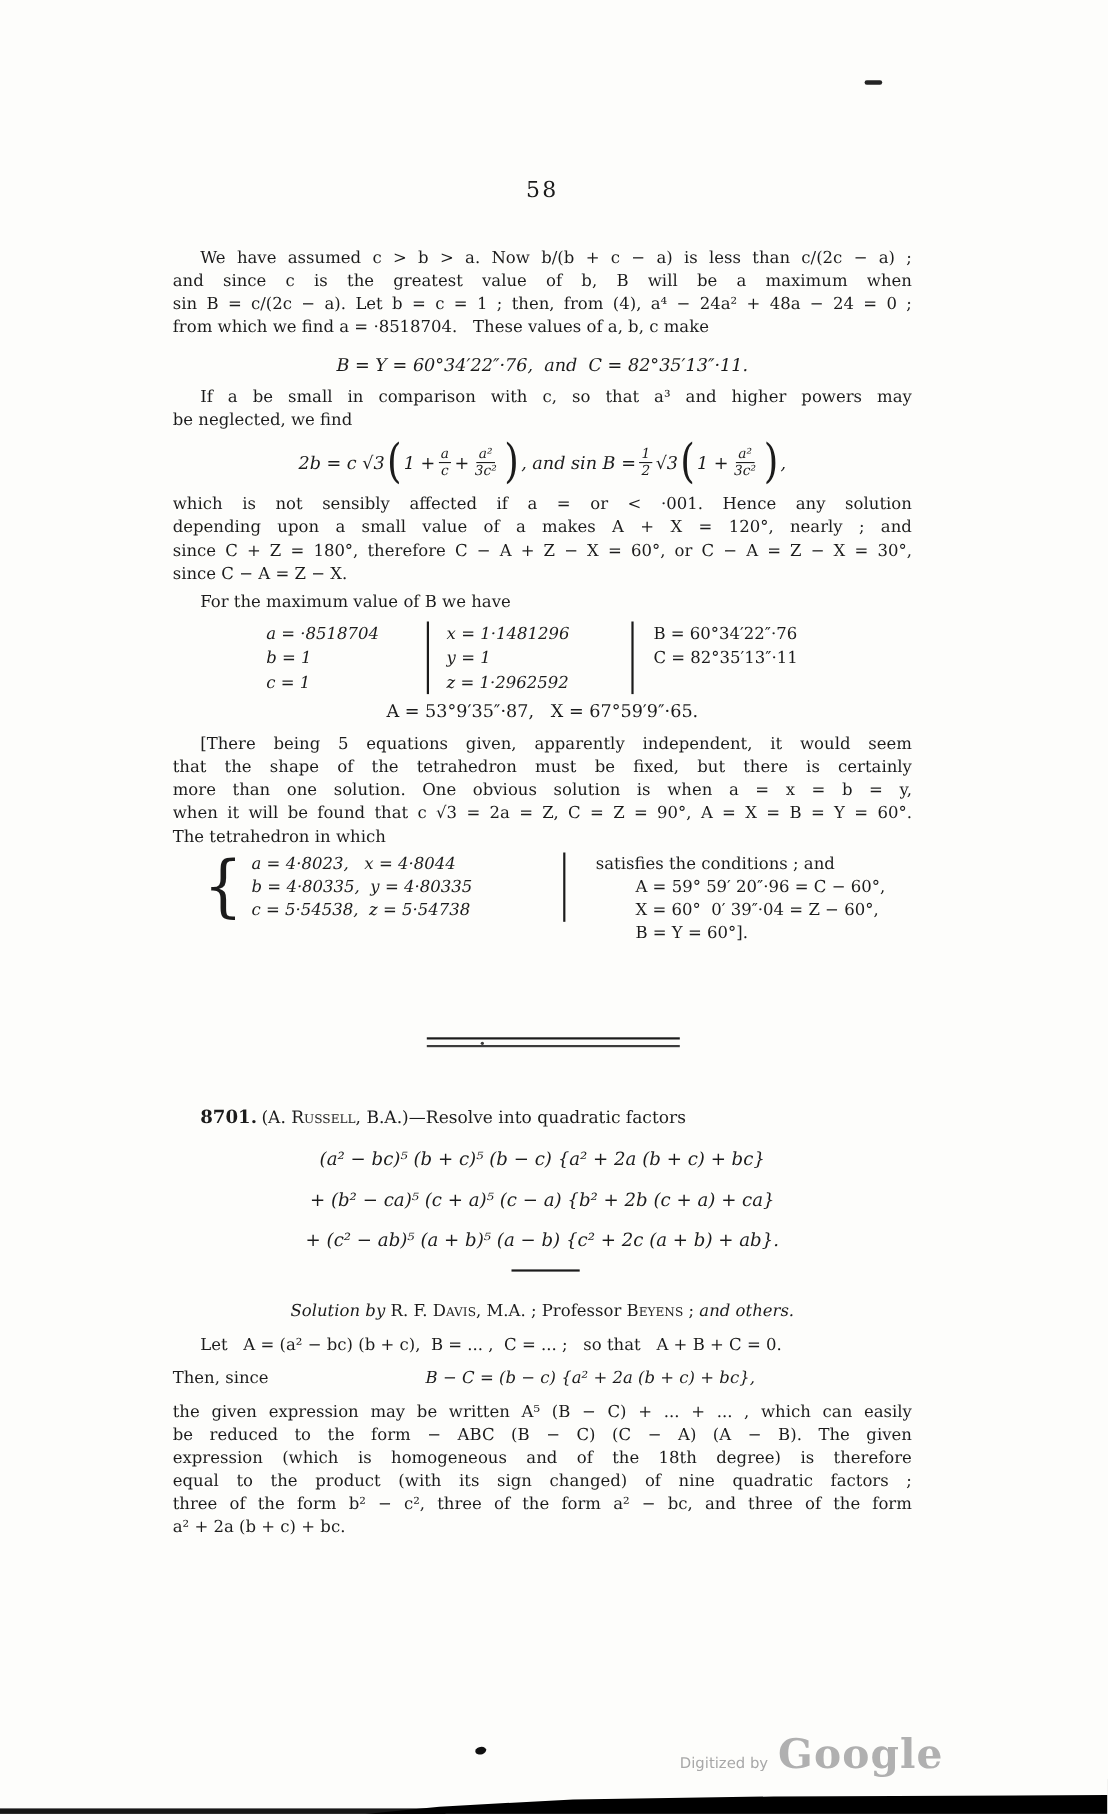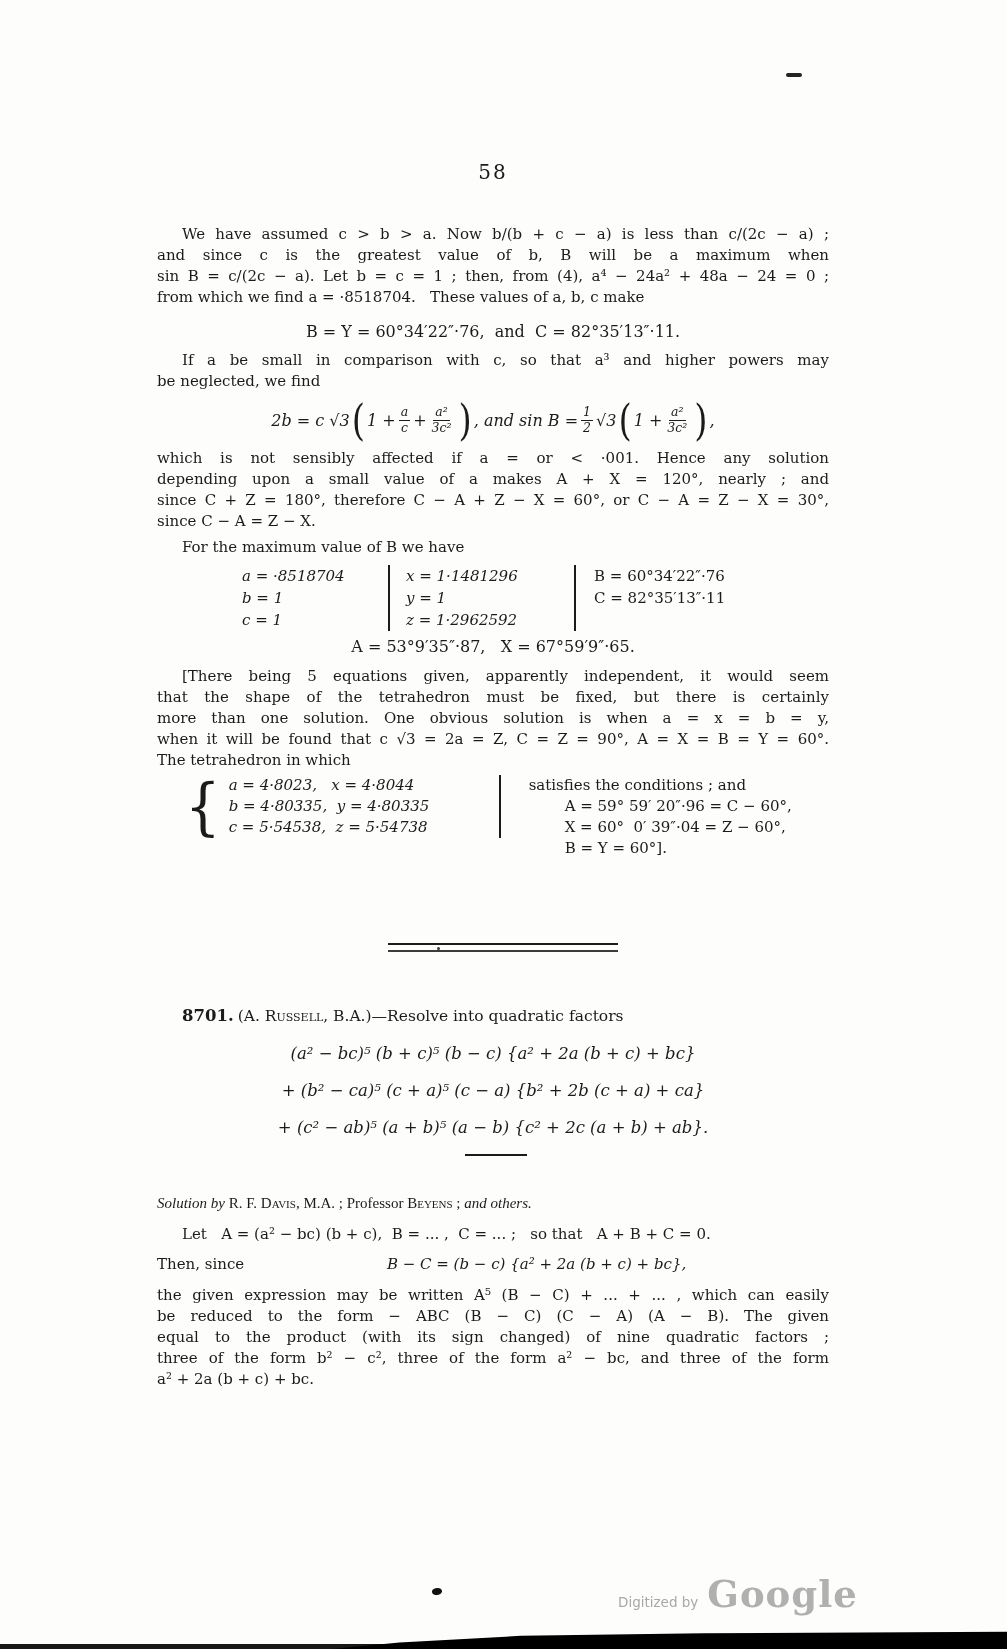--- a/index.html
+++ b/index.html
@@ -31,21 +31,21 @@
     line-height: 21px;
   }
   .jl { text-align: justify; text-align-last: justify; }
   .pre { white-space: pre-wrap; }
   .ind { text-indent: 25px; }
   .eqc { text-align: center; }
   .eqi { font-style: italic; }
   .sc { font-variant: small-caps; }
 
   .mt-p1 { margin-top: 40px; }
-  .eq-angles { margin-top: 13px; font-size: 16px; line-height: 22px; }
+  .eq-angles { margin-top: 13px; font-size: 16px; line-height: 22px; font-style: italic; }
   .mt-p2 { margin-top: 7px; }
 
   .formula {
     margin-top: 4px;
     height: 48px;
     display: flex;
     justify-content: center;
     align-items: center;
     font-size: 16px;
     font-style: italic;
@@ -100,21 +100,21 @@
   .bracetab .lbrace {
     font-size: 56px;
     line-height: 64px;
     font-weight: 300;
     transform: scaleY(1.1);
     margin-right: 8px;
   }
   .bracetab .bleft {
     width: 256px;
     font-style: italic;
-    padding-right: 14px;
+    padding-right: 27px;
     border-right: 2px solid #1b1b1b;
   }
   .bracetab .bright { margin-left: 28px; }
   .ind2 { padding-left: 36px; }
 
   .rule2 {
     width: 230px;
     height: 5px;
     border-top: 2px solid #1b1b1b;
     border-bottom: 2px solid #3c3c3c;
@@ -133,21 +133,21 @@
     line-height: 37px;
   }
 
   .rule1 {
     width: 62px;
     border-top: 2.5px solid #1b1b1b;
     margin: 8px auto 0;
     transform: translateX(3px);
   }
 
-  .byline { margin-top: 36px; text-align: left; font-size: 15px; line-height: 22px; font-family: Liberation Serif, serif; }
+  .byline { margin-top: 24px; text-align: center; font-size: 15px; line-height: 22px; }
   .mt-let { margin-top: 10px; }
   .then { margin-top: 9px; display: flex; }
   .then-label { flex: 0 0 auto; }
   .then-eq { flex: 1; text-align: center; font-style: italic; }
   .mt-solp { margin-top: 10px; }
 
   .wm {
     position: absolute;
     left: 618px;
     top: 1576px;
@@ -292,20 +292,21 @@
     <div class="ln pre ind mt-let">Let   A = (a² − bc) (b + c),  B = ... ,  C = ... ;   so that   A + B + C = 0.</div>
 
     <div class="ln then">
       <span class="then-label">Then, since</span>
       <span class="then-eq">B − C = (b − c) {a² + 2a (b + c) + bc},</span>
     </div>
 
     <div class="para mt-solp">
       <div class="ln jl">the given expression may be written A⁵ (B − C) + ... + ... , which can easily</div>
       <div class="ln jl">be reduced to the form  − ABC (B − C) (C − A) (A − B).   The given</div>
+      <div class="ln jl">expression (which is homogeneous and of the 18th degree) is therefore</div>
       <div class="ln jl">equal to the product (with its sign changed) of nine quadratic factors ;</div>
       <div class="ln jl">three of the form b² − c², three of the form a² − bc, and three of the form</div>
       <div class="ln">a² + 2a (b + c) + bc.</div>
     </div>
 
   </div>
 
   <div class="wm">
     <span class="d">Digitized by</span>
     <span class="g">Google</span>

